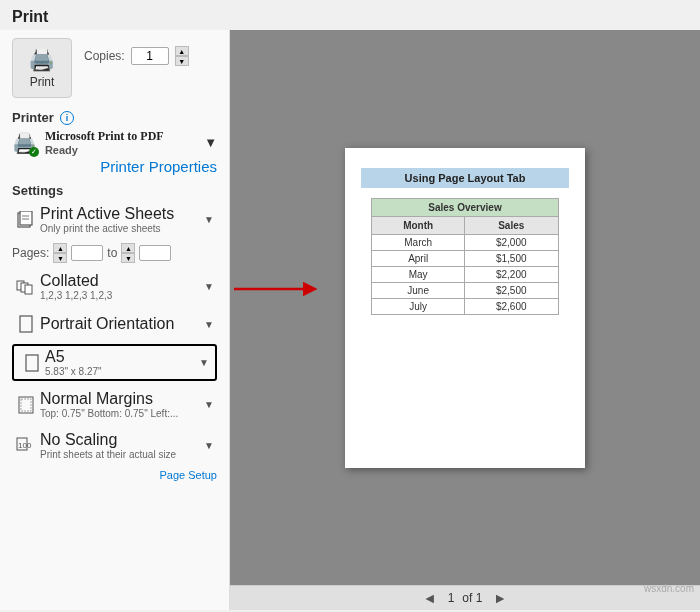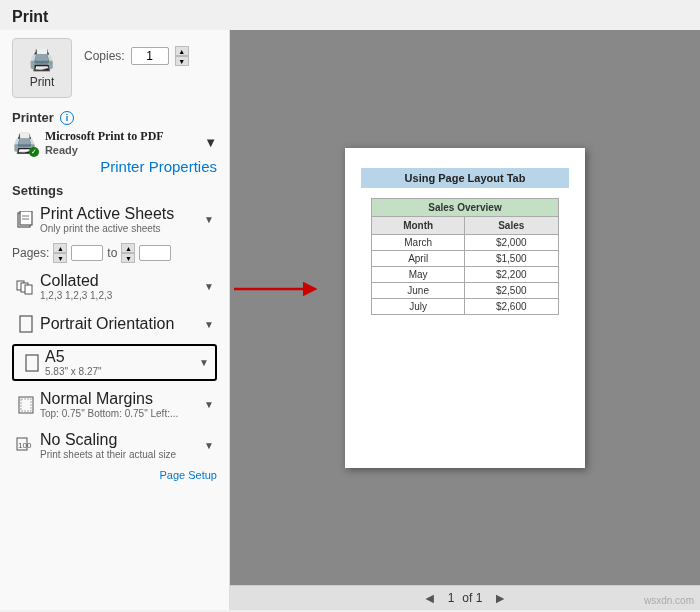--- a/index.html
+++ b/index.html
@@ -302,21 +302,21 @@
       color: #0078d4;
       font-size: 11px;
       text-align: right;
       cursor: pointer;
       display: block;
       margin-top: 2px;
     }
     
     .watermark {
       position: fixed;
-      bottom: 6px;
+      bottom: 18px;
       right: 6px;
       font-size: 10px;
       color: #aaa;
     }
   </style>
 </head>
 <body>
 
 <div class="title-bar">
   <span>Print</span>

